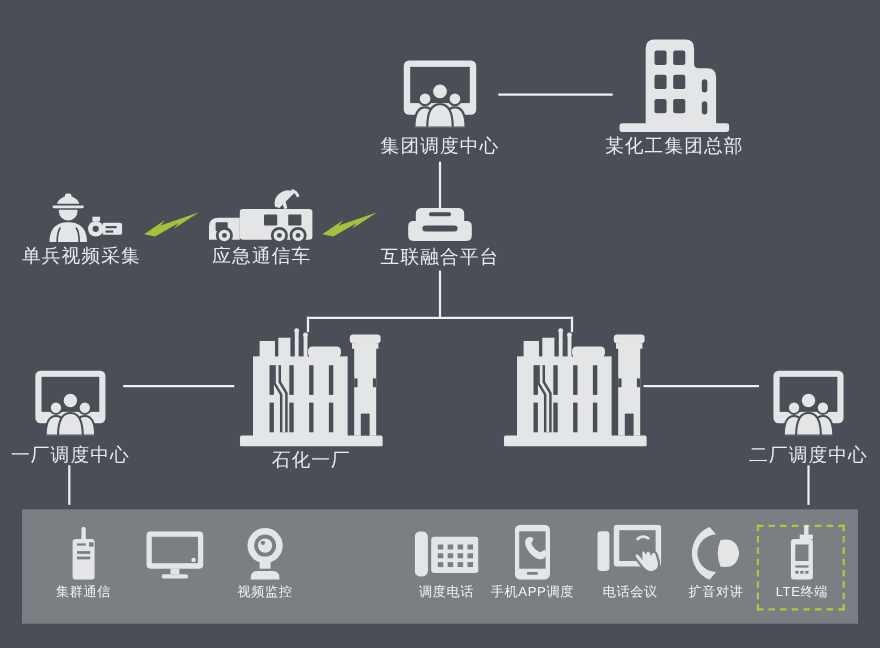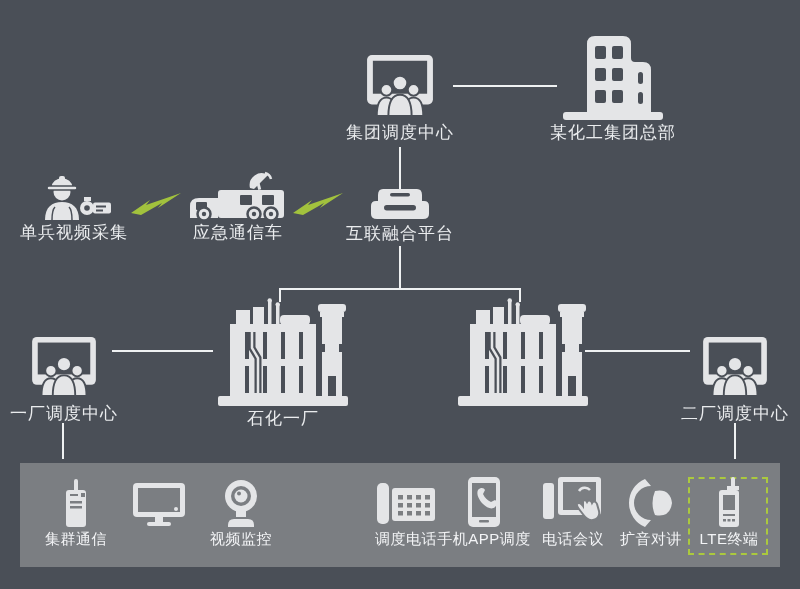--- a/index.html
+++ b/index.html
@@ -18,21 +18,21 @@
   }
   .line{position:absolute;background:#eff1f2;}
   .bolt{position:absolute;}
   .strip{
     position:absolute;left:20px;top:463px;width:760px;height:104px;
     background:#7b7e82;
     --hole:#7b7e82;
   }
   .sitem{position:absolute;width:104px;display:flex;flex-direction:column;align-items:center;}
   .sicon{height:50px;display:flex;align-items:flex-end;justify-content:center;}
-  .slabel{margin-top:3px;color:#f3f4f6;font-size:15px;letter-spacing:.5px;white-space:nowrap;text-align:center;}
+  .slabel{margin-top:3px;color:#f3f4f6;font-size:12px;letter-spacing:.5px;white-space:nowrap;text-align:center;}
   .lte-box{
     position:absolute;left:668px;top:14px;width:76px;height:74px;
     border:2px dashed #abc93e;pointer-events:none;
   }
   svg{display:block;}
 </style>
 </head>
 <body>
 
 <div class="stage">

